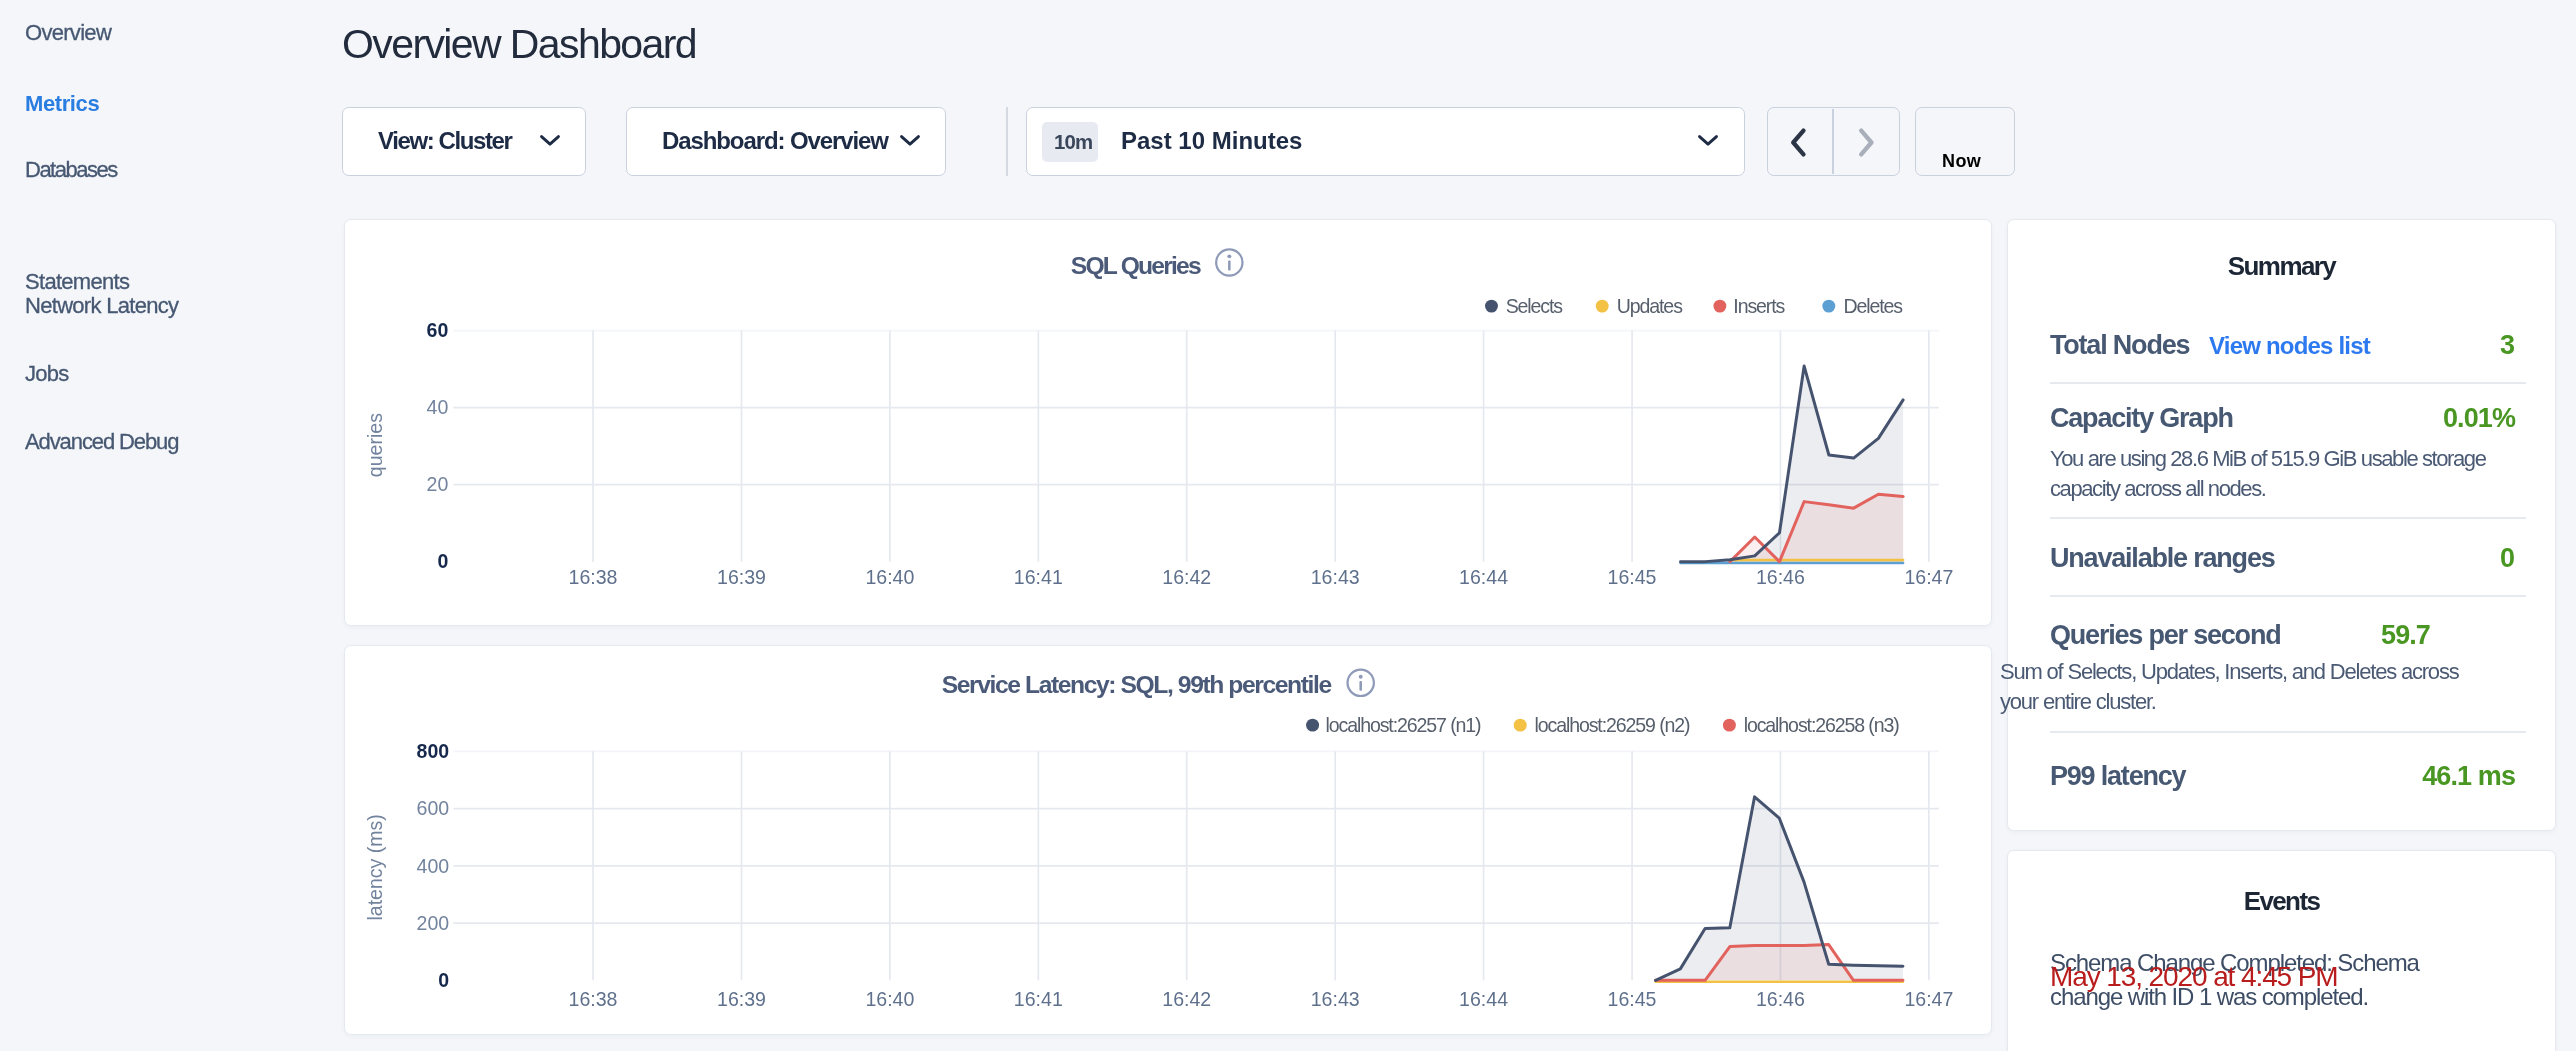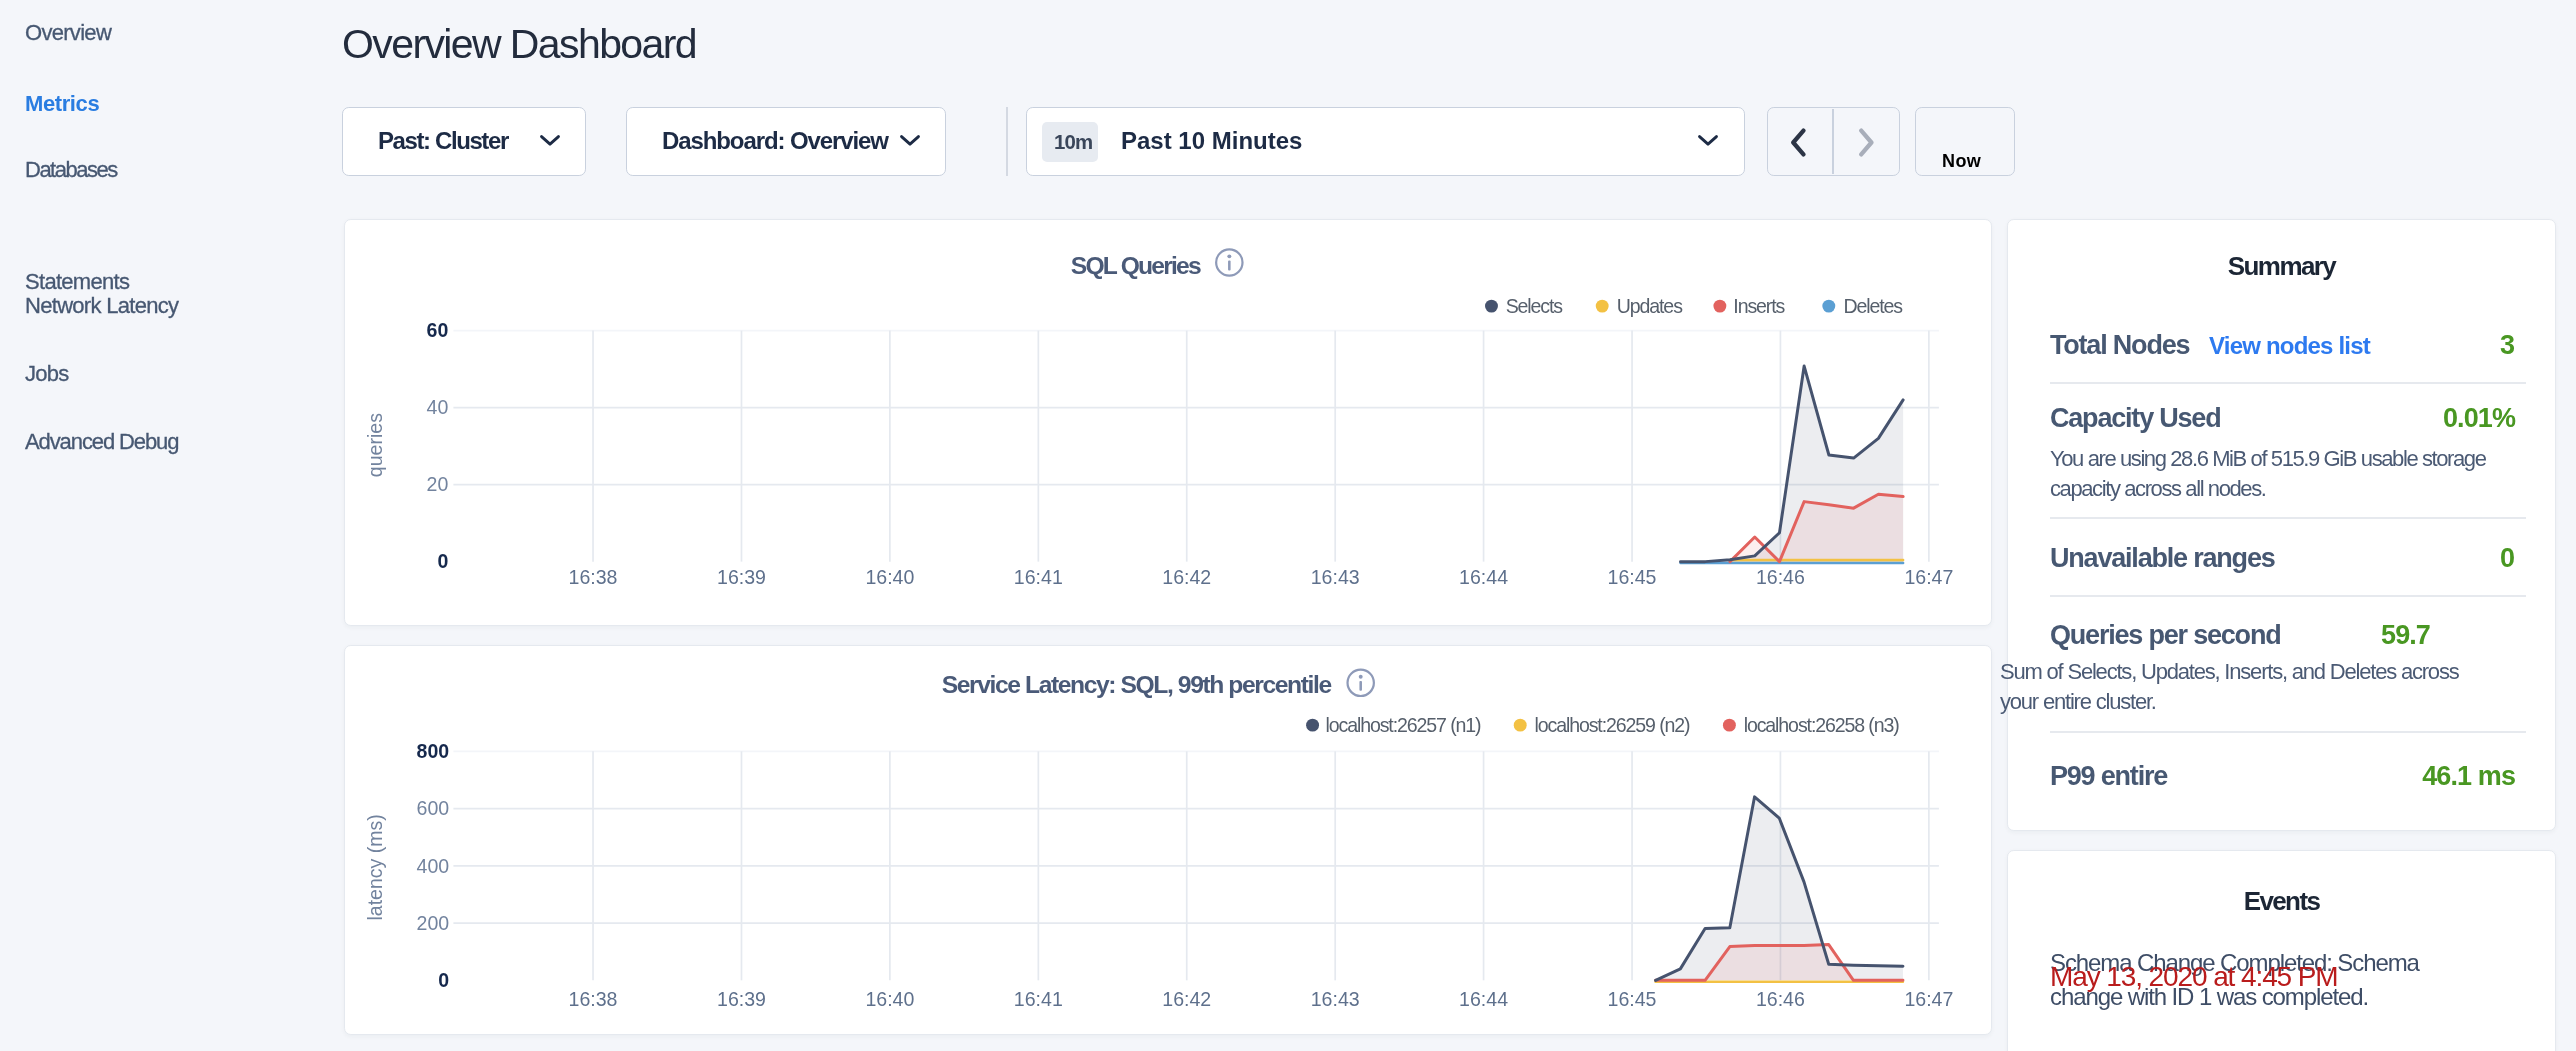--- a/index.html
+++ b/index.html
@@ -19,21 +19,21 @@
 <div id="nav2" class="navitem bld" style="top:91px; color:#2a7de1; letter-spacing:-0.4px; -webkit-text-stroke:0px;">Metrics</div>
 <div id="nav3" class="navitem" style="top:157px; letter-spacing:-1.5px;">Databases</div>
 <div id="nav4" class="navitem" style="top:225px;margin-top:44px;">Statements</div>
 <div id="nav5" class="navitem" style="top:293px;">Network Latency</div>
 <div id="nav6" class="navitem" style="top:361px;">Jobs</div>
 <div id="nav7" class="navitem" style="top:429px; letter-spacing:-1.1px;">Advanced Debug</div>
 
 <div id="title" class="txt" style="left:342px; top:24px; font-size:41px; line-height:41px; color:#232c3d; letter-spacing:-1.6px;">Overview Dashboard</div>
 
 <div class="ctl" style="left:342px; width:244px;"></div>
-<div id="c-graph" class="txt bld" style="left:378px; top:129px; font-size:24px; line-height:24px; color:#1d2b45; letter-spacing:-1.4px;">Past: Cluster</div>
+<div id="c-graph" class="txt bld" style="left:378px; top:129px; font-size:24px; line-height:24px; color:#1d2b45; letter-spacing:-1.4px;">View: Cluster</div>
 <svg class="abs" style="left:539px; top:134px;" width="22" height="13.6" viewBox="0 0 26 16">
     <polyline points="3,3 13,12 23,3" fill="none" stroke="#1d2b45" stroke-width="3.4" stroke-linecap="round" stroke-linejoin="round"></polyline>
   </svg>
 
 <div class="ctl" style="left:626px; width:320px;"></div>
 <div id="c-dash" class="txt bld" style="left:662px; top:129px; font-size:24px; line-height:24px; color:#1d2b45; letter-spacing:-1.1px;">Dashboard: Overview</div>
 <svg class="abs" style="left:899px; top:134px;" width="22" height="13.6" viewBox="0 0 26 16">
     <polyline points="3,3 13,12 23,3" fill="none" stroke="#1d2b45" stroke-width="3.4" stroke-linecap="round" stroke-linejoin="round"></polyline>
   </svg>
 
@@ -160,33 +160,33 @@
 </g>
 </svg>
 
 <div id="s-title" class="txt bld" style="left:2007px; top:253px; width:549px; text-align:center; font-size:26px; line-height:26px; color:#1c2635; letter-spacing:-1.6px;">Summary</div>
 
 <div id="s-l1" class="txt bld" style="left:2050px; top:332px; font-size:27px; line-height:27px; color:#475872; letter-spacing:-1.2px;">Total Nodes</div>
 <div id="s-link" class="txt bld" style="left:2209px; top:333px; font-size:24px; line-height:25.5px; color:#2d7af0; letter-spacing:-0.8px;">View nodes list</div>
 <div id="s-v1" class="txt bld" style="left:2296px; top:332px; width:219px; text-align:right; font-size:27px; line-height:27px; color:#499722;">3</div>
 <div class="abs" style="left:2050px; top:382px; width:476px; height:1.7px; background:#e6e9ee;"></div>
 
-<div id="s-l2" class="txt bld" style="left:2050px; top:405px; font-size:27px; line-height:27px; color:#475872; letter-spacing:-1.2px;">Capacity Used</div>
+<div id="s-l2" class="txt bld" style="left:2050px; top:405px; font-size:27px; line-height:27px; color:#475872; letter-spacing:-1.2px;">Capacity Graph</div>
 <div id="s-v2" class="txt bld" style="left:2296px; top:405px; width:219px; text-align:right; font-size:27px; line-height:27px; color:#499722; letter-spacing:-0.9px;">0.01%</div>
 <div id="s-p2" class="txt" style="left:2050px; top:444px; font-size:22px; line-height:30px; color:#4b5a74; letter-spacing:-1.4px;">You are using 28.6 MiB of 515.9 GiB usable storage<br>capacity across all nodes.</div>
 <div class="abs" style="left:2050px; top:517px; width:476px; height:1.7px; background:#e6e9ee;"></div>
 
 <div id="s-l3" class="txt bld" style="left:2050px; top:545px; font-size:27px; line-height:27px; color:#475872; letter-spacing:-1.2px;">Unavailable ranges</div>
 <div id="s-v3" class="txt bld" style="left:2296px; top:545px; width:219px; text-align:right; font-size:27px; line-height:27px; color:#499722;">0</div>
 <div class="abs" style="left:2050px; top:595px; width:476px; height:1.7px; background:#e6e9ee;"></div>
 
 <div id="s-l4" class="txt bld" style="left:2050px; top:622px; font-size:27px; line-height:27px; color:#475872; letter-spacing:-1.2px;">Queries per second</div>
 <div id="s-v4" class="txt bld" style="left:2296px; top:622px; width:219px; text-align:center; font-size:27px; line-height:27px; color:#499722; letter-spacing:-0.9px;">59.7</div>
 <div id="s-p4" class="txt" style="left:2000px; top:657px; font-size:22px; line-height:30px; color:#4b5a74; letter-spacing:-1.2px;">Sum of Selects, Updates, Inserts, and Deletes across<br>your entire cluster.</div>
 <div class="abs" style="left:2050px; top:731px; width:476px; height:1.7px; background:#e6e9ee;"></div>
 
-<div id="s-l5" class="txt bld" style="left:2050px; top:763px; font-size:27px; line-height:27px; color:#475872; letter-spacing:-1.2px;">P99 entire</div>
+<div id="s-l5" class="txt bld" style="left:2050px; top:763px; font-size:27px; line-height:27px; color:#475872; letter-spacing:-1.2px;">P99 latency</div>
 <div id="s-v5" class="txt bld" style="left:2296px; top:763px; width:219px; text-align:right; font-size:27px; line-height:27px; color:#499722; letter-spacing:-0.9px;">46.1 ms</div>
 
 <div id="e-title" class="txt bld" style="left:2007px; top:888px; width:549px; text-align:center; font-size:26px; line-height:26px; color:#1c2635; letter-spacing:-1.6px;">Events</div>
 <div id="e-body" class="txt" style="left:2050px; top:946px; font-size:24px; line-height:34px; color:#3e4d66; letter-spacing:-1.1px;">Schema Change Completed: Schema<br>change with ID 1 was completed.</div>
 <div id="e-date" class="txt" style="left:2050px; top:966px; font-size:28px; line-height:21px; color:#b91c1c; letter-spacing:-1.1px;">May 13, 2020 at 4:45 PM</div>
 
 
 </body></html>

